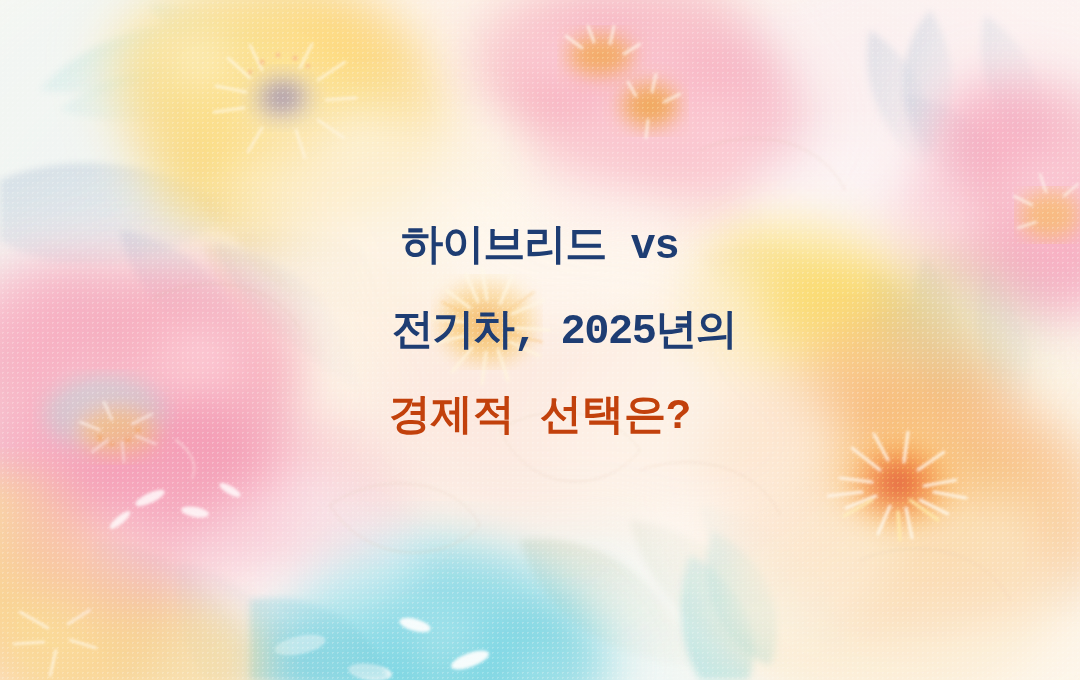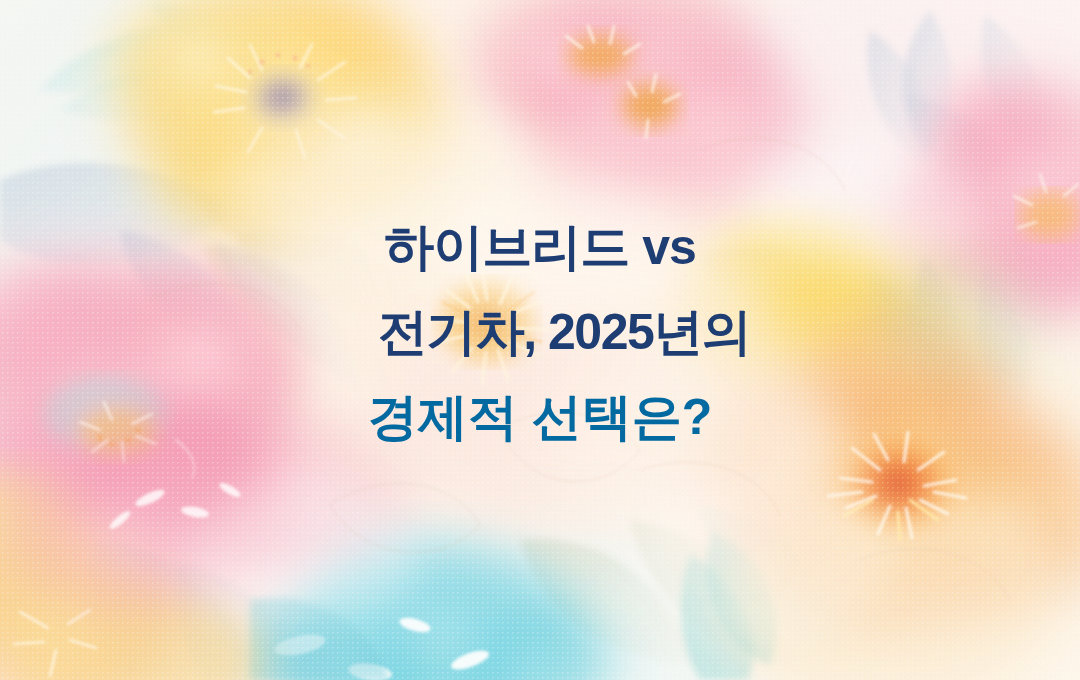--- a/index.html
+++ b/index.html
@@ -24,23 +24,23 @@
 
   
   #title-block{
     position:absolute;left:0;right:0;top:205px;
     text-align:center;
     z-index:40;
     pointer-events:none;
   }
   #title-block .line{
     display:block;
-    font-family:Liberation Sans, sans-serif;
+    font-family:Liberation Mono, monospace;
     font-weight:700;
-    font-size:50px;
+    font-size:42px;
     line-height:85px;
     letter-spacing:-1px;
     color:#1e3d73;
     white-space:nowrap;
   }
   #title-block .line.l2{letter-spacing:-1.5px;margin-left:48px;}
   #title-block .line.l3{letter-spacing:0px;}
 
   .grain{
     position:absolute;inset:0;z-index:35;
@@ -473,16 +473,16 @@
     </g>
 
   </svg>
 
   <div class="grain"></div>
   <div class="vignette"></div>
 
   <div id="title-block">
     <span class="line l1" style="color: rgb(30, 61, 115);">하이브리드 vs</span>
     <span class="line l2" style="color: rgb(30, 61, 115);">전기차, 2025년의</span>
-    <span class="line l3" style="color: #0369a1;">경제적 선택은?</span>
+    <span class="line l3" style="color: #c2410c;">경제적 선택은?</span>
   </div>
 
 </div>
 
 </body></html>

